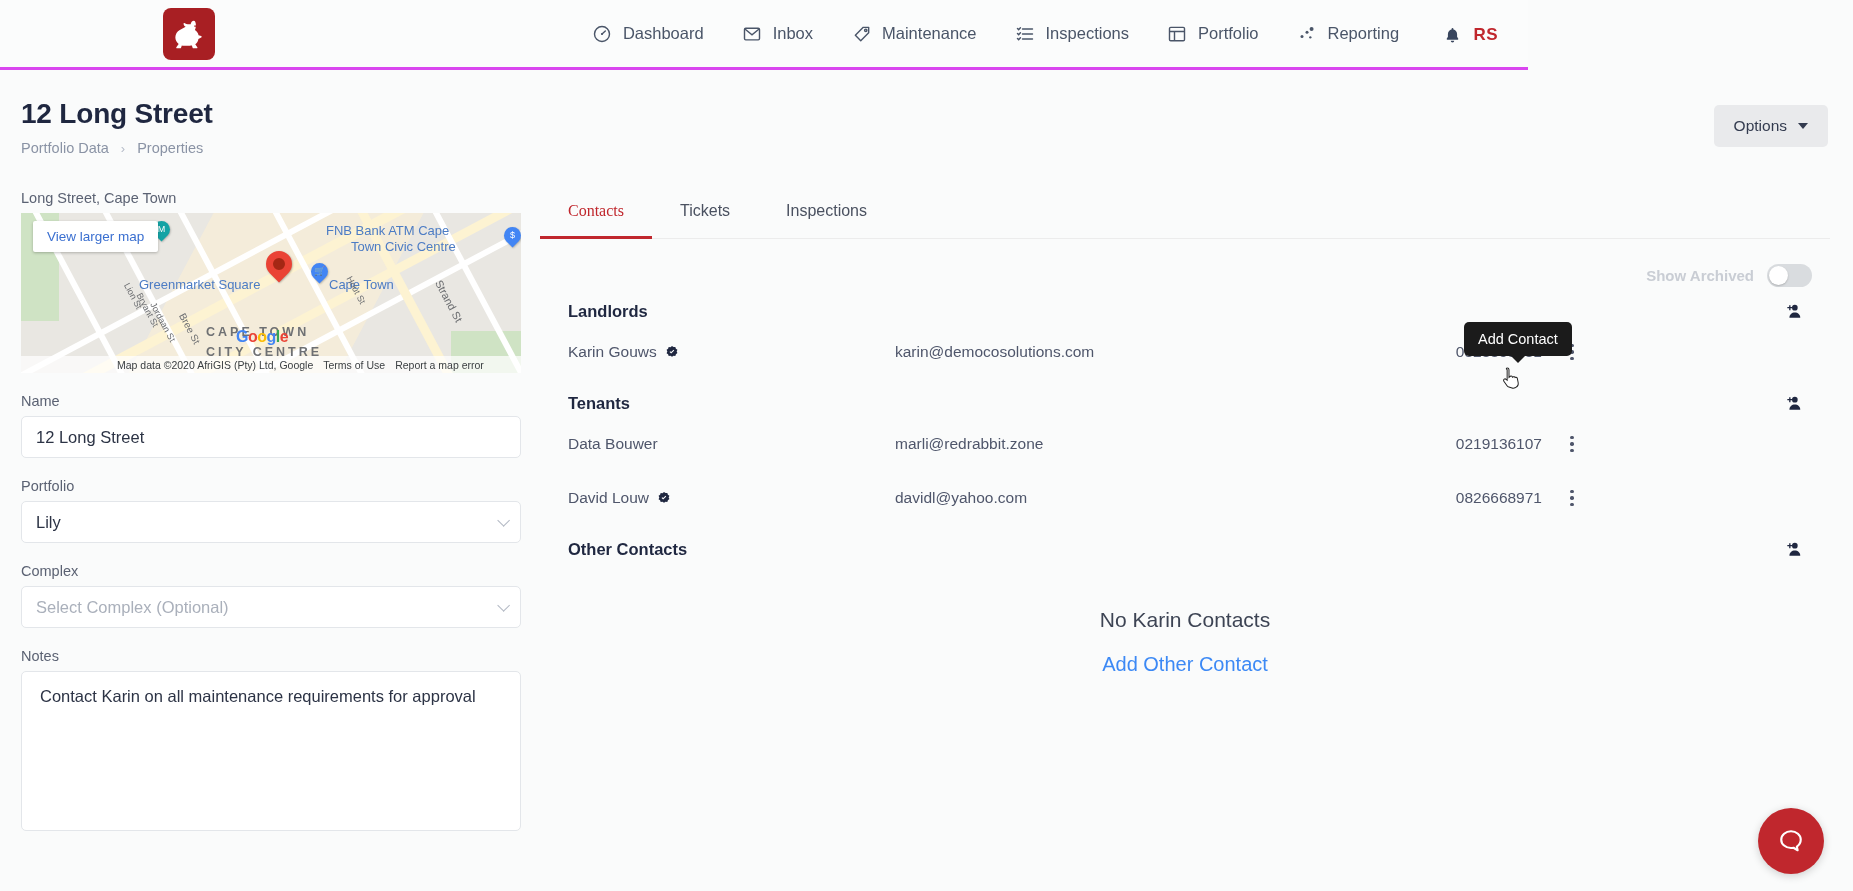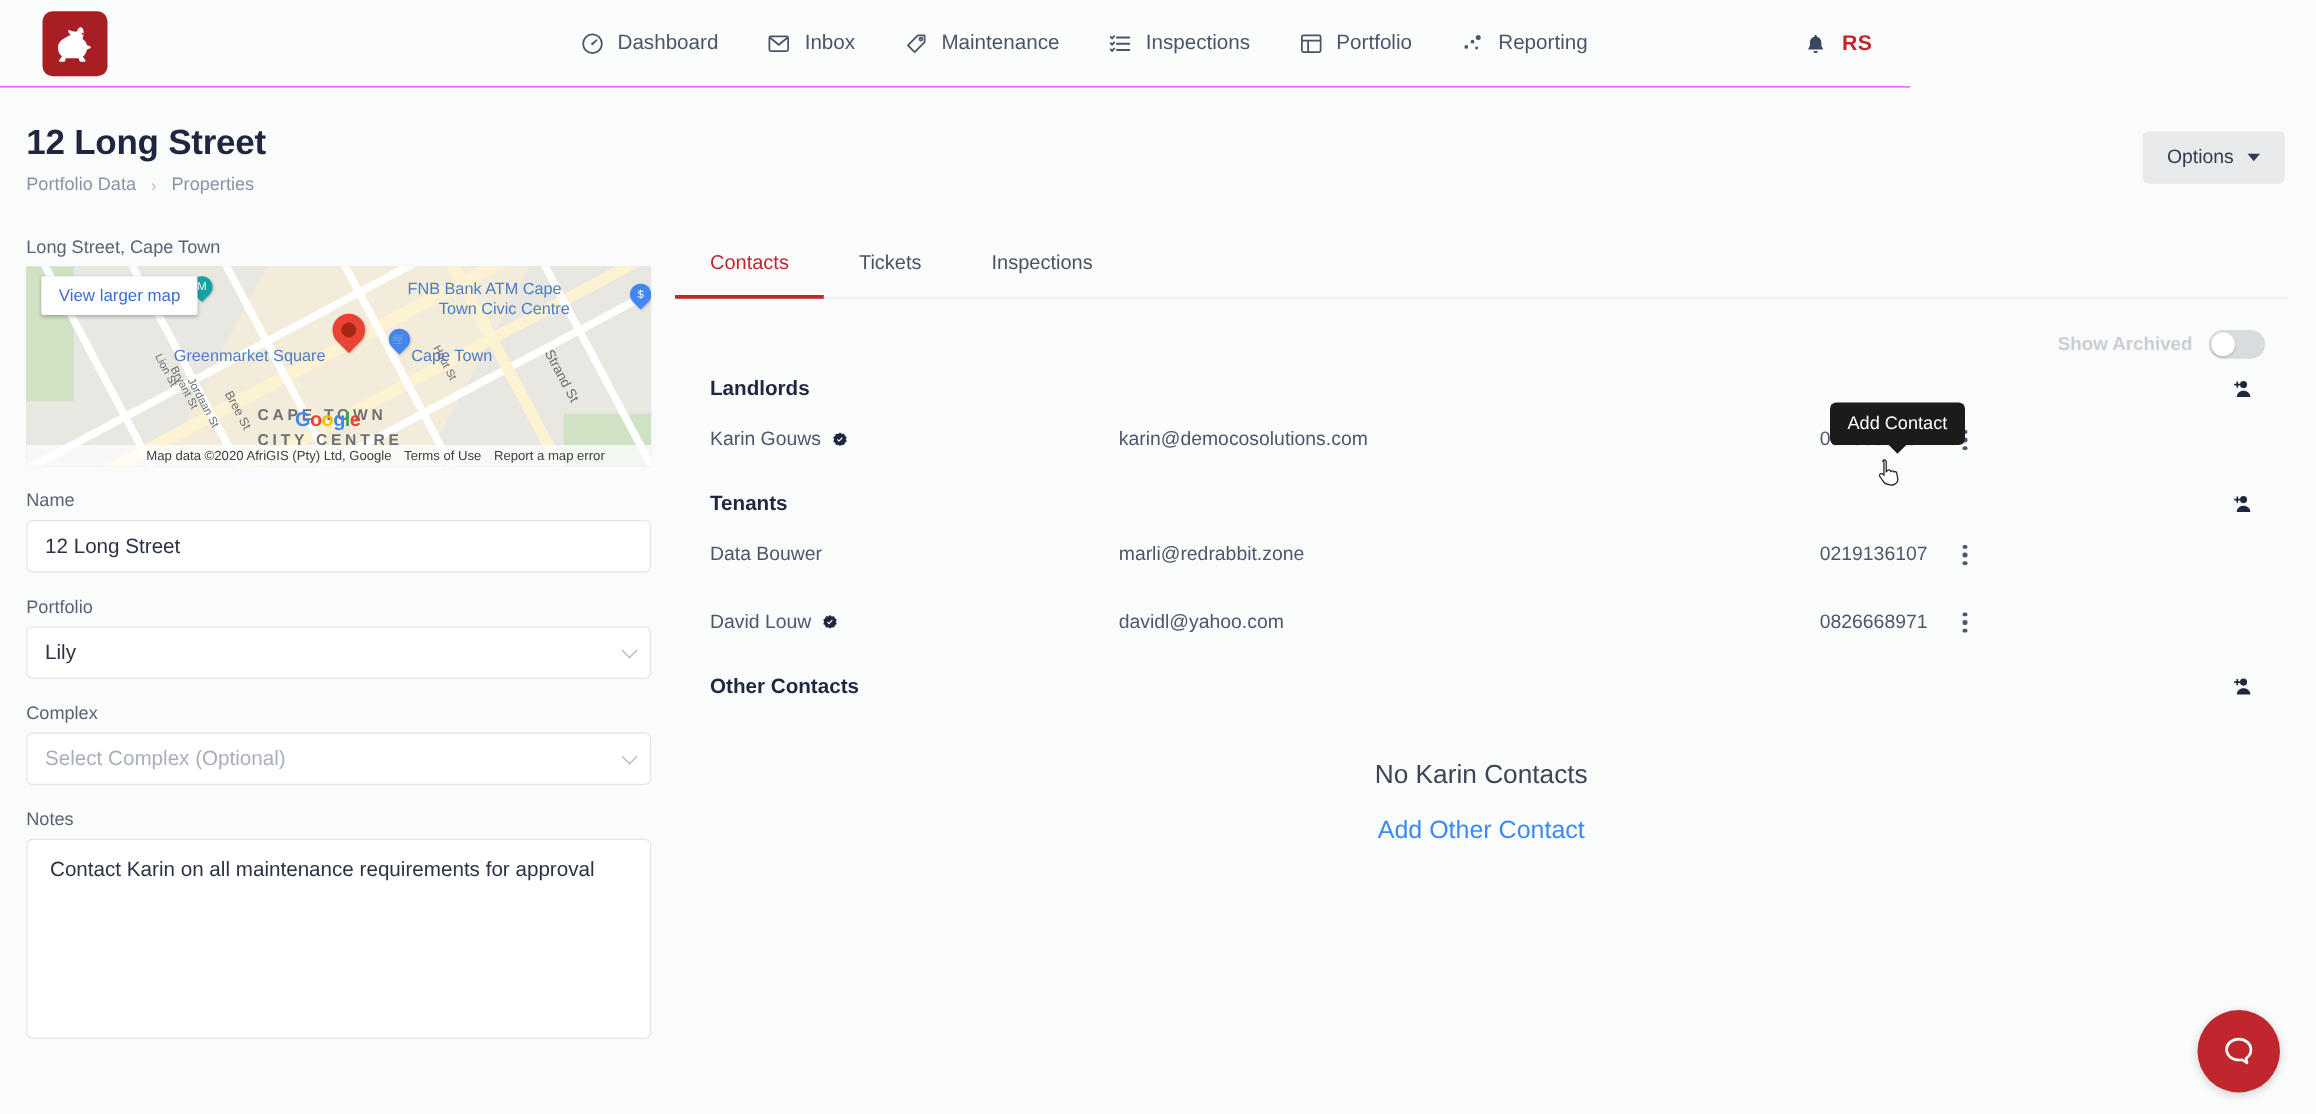--- a/index.html
+++ b/index.html
@@ -10,22 +10,22 @@
     background: #fafbfb;
     font-family: "Liberation Sans", sans-serif;
     color: #2c3345;
   }
 
   
   .topnav {
     position: absolute; top: 0; left: 0;
     width: 1528px; height: 70px;
     background: #fbfcfc;
-    border-bottom: 1px solid #d946ef;
-    display: flex; align-items: center;
+    border-bottom: 3px solid #d946ef;
+    display: flex; align-items: center; justify-content: center;
   }
   .logo-wrap { width: 120px; display: flex; align-items: center; justify-content: center; }
   .logo {
     width: 52px; height: 52px; border-radius: 8px;
     background: #a81f23;
     display: flex; align-items: center; justify-content: center;
   }
   .logo svg { width: 34px; height: 34px; }
 
   .nav-items { display: flex; align-items: center; gap: 38px; margin-left: 343px; }
@@ -130,21 +130,21 @@
     font-family: "Liberation Sans", sans-serif; outline: none; resize: none; line-height: 1.55;
   }
 
   
   .right-col { position: absolute; left: 540px; top: 190px; width: 1290px; }
   .tabs { display: flex; gap: 0; border-bottom: 1px solid #ececec; }
   .tab {
     padding: 12px 28px 16px; font-size: 16px; color: #4a5160; cursor: pointer;
     border-bottom: 3px solid transparent; margin-bottom: -1px;
   }
-  .tab.active { color: #c0272d; border-bottom-color: #c0272d; }
+  .tab.active { color: #c0272d; border-bottom-color: #c0272d; font-family: Liberation Serif, serif; }
 
   .archived-row {
     display: flex; align-items: center; justify-content: flex-end;
     gap: 13px; margin-top: 25px; padding-right: 18px;
   }
   .archived-label { font-size: 15px; color: #c9cdd4; font-weight: 600; }
   .toggle {
     width: 45px; height: 23px; border-radius: 12px; background: #d9dcdf;
     position: relative; cursor: pointer;
   }

